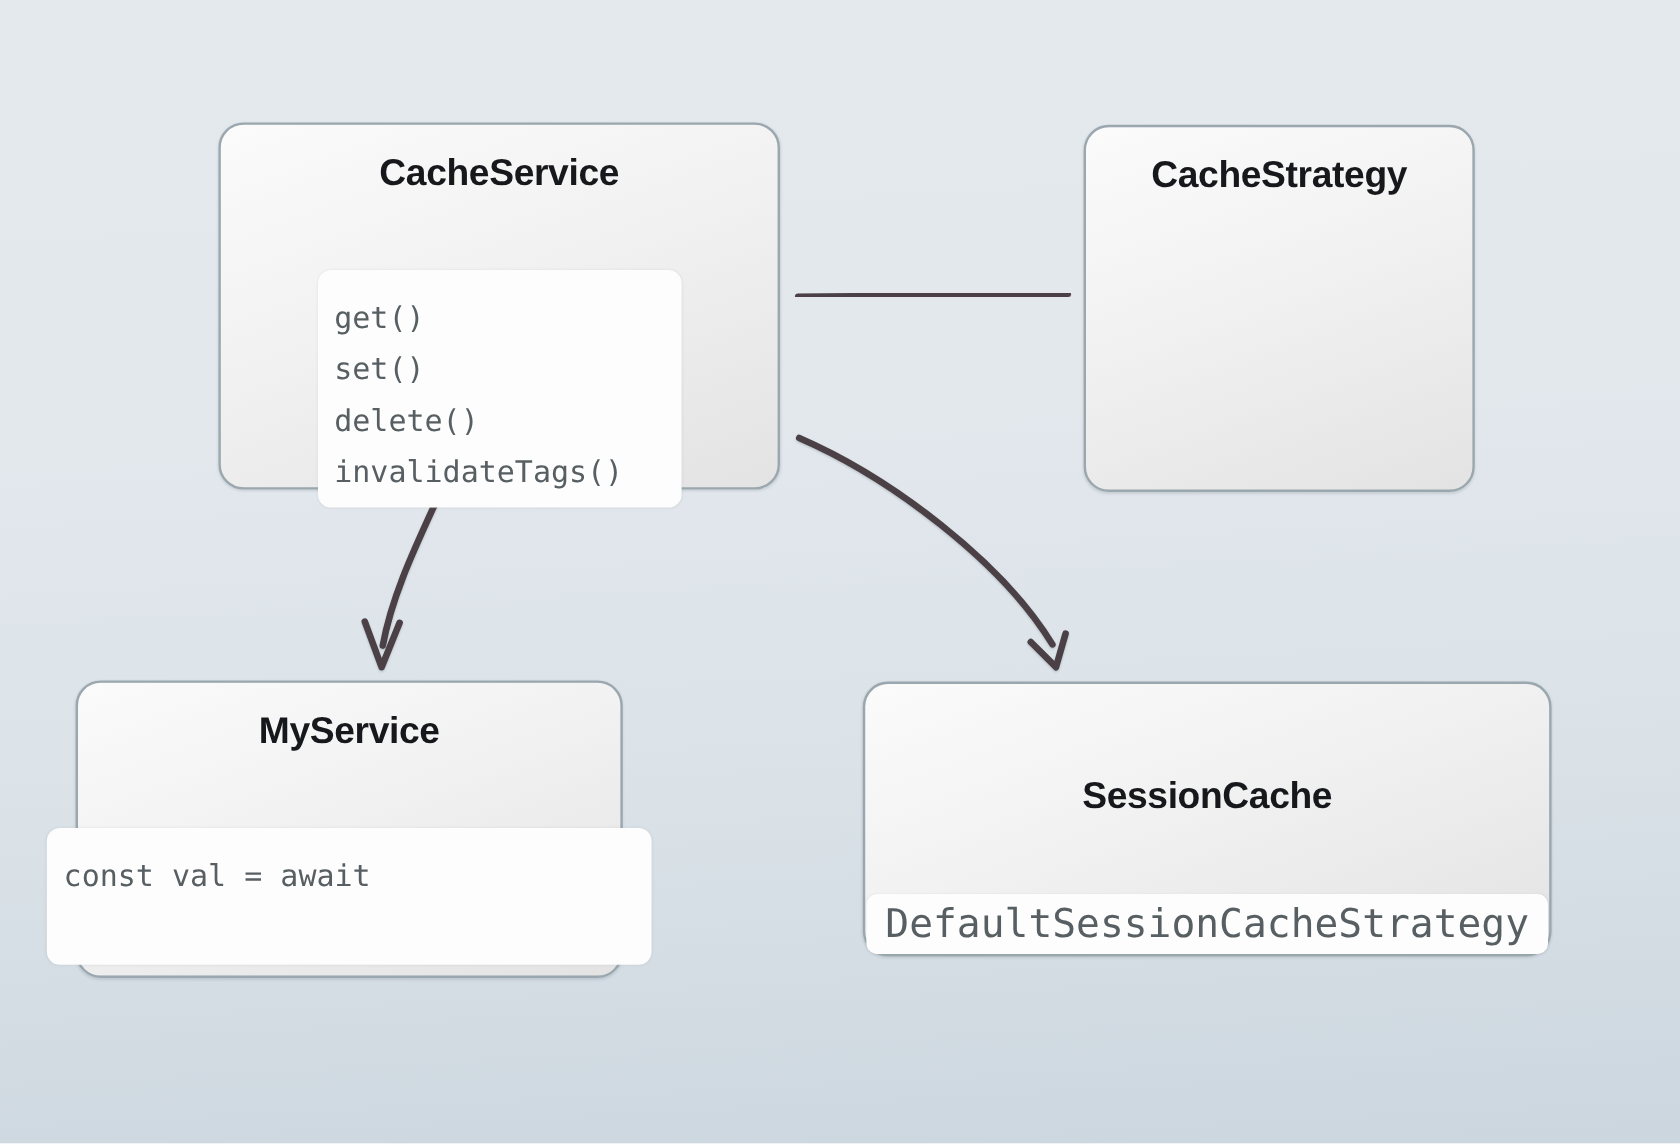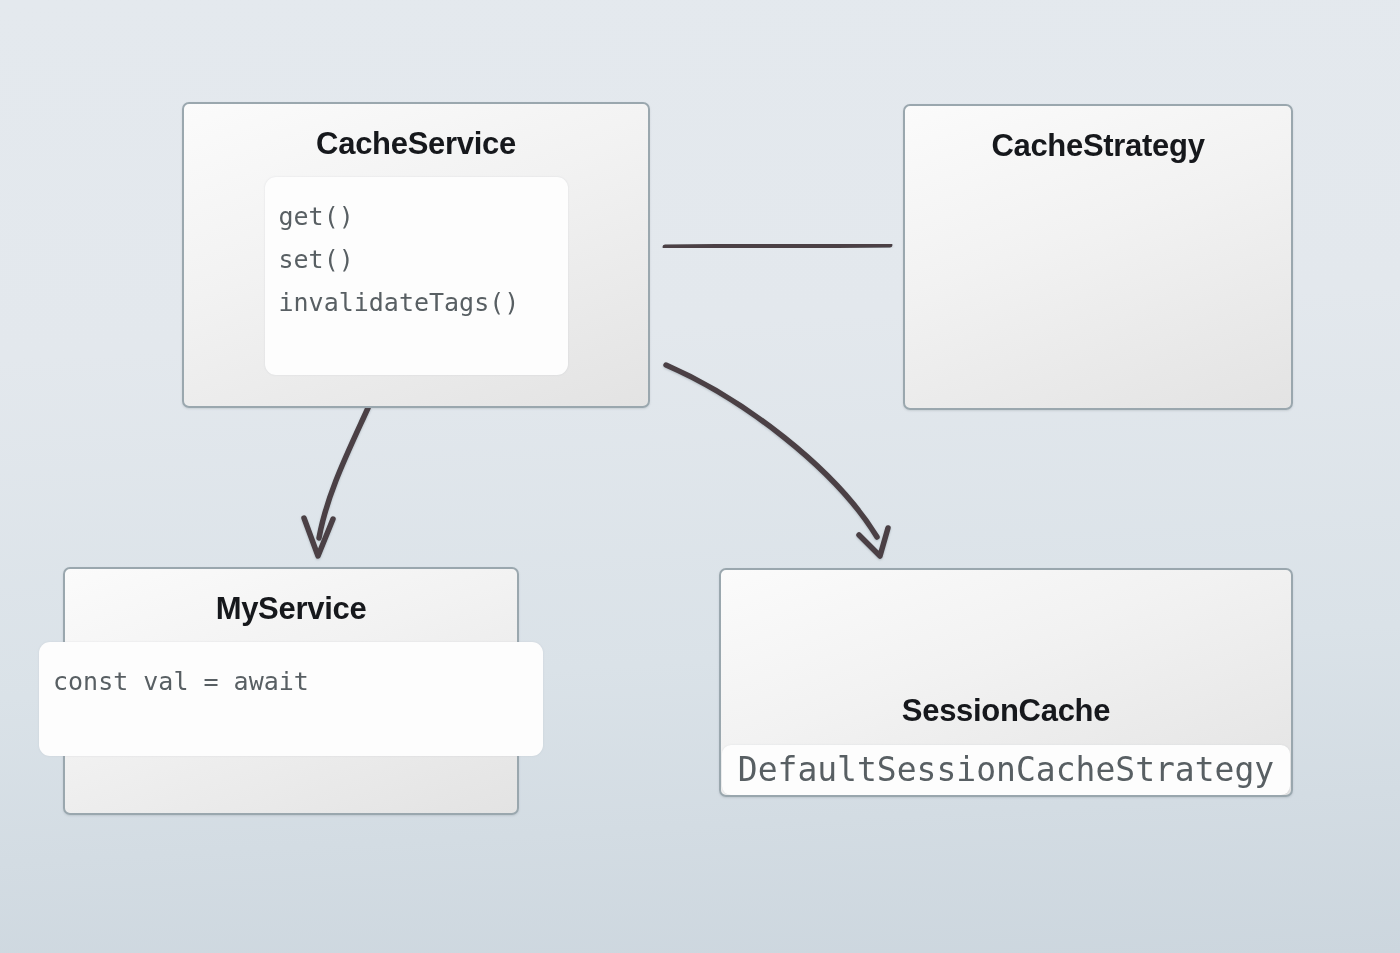--- a/index.html
+++ b/index.html
@@ -28,26 +28,27 @@
     width: 1400px;
     height: 953px;
     pointer-events: none;
   }
 
   
   .node {
     position: absolute;
     box-sizing: border-box;
     border: 2px solid #9aa7ae;
-    border-radius: 7px;
+    border-radius: 21px;
     background: linear-gradient(160deg, #fbfbfb 0%, #f2f2f2 42%, #e3e3e3 100%);
     box-shadow: 0 1px 2px rgba(90,100,110,0.18);
     display: flex;
     flex-direction: column;
     align-items: center;
+    gap: 48px;
   }
 
   .node-title {
     font-family: "Liberation Sans", sans-serif;
     font-weight: bold;
     font-size: 31px;
     letter-spacing: -0.3px;
     color: #16181c;
     text-align: center;
     width: 100%;
@@ -94,21 +95,21 @@
   }
   #node-cache-service .code-line {
     font-size: 25px;
     line-height: 43px;
   }
 
   
   #node-cache-strategy {
     left: 903px;
     top: 104px;
-    width: 390px;
+    width: 326px;
     height: 306px;
     align-items: center;
   }
   #node-cache-strategy .node-title { margin-top: 22px; }
   #node-cache-strategy .chips {
     margin-top: 14px;
     display: flex;
     flex-direction: column;
     align-items: center;
     gap: 14px;
@@ -180,20 +181,21 @@
 
     <path d="M 666 365 C 742 398, 835 468, 877 537" fill="none" stroke="#4b4044" stroke-width="5.5" stroke-linecap="round" filter="url(#softshadow)"></path>
     <path d="M 859 535 L 880 556 L 888 528" fill="none" stroke="#4b4044" stroke-width="5.5" stroke-linecap="round" stroke-linejoin="round" filter="url(#softshadow)"></path>
   </svg>
 
   <div class="node" id="node-cache-service">
     <div class="node-title">CacheService</div>
     <div class="code-panel">
       <div class="code-line">get()</div>
       <div class="code-line">set()</div>
+      <div class="code-line">delete()</div>
       <div class="code-line">invalidateTags()</div>
     </div>
   </div>
 
   <div class="node" id="node-cache-strategy">
     <div class="node-title">CacheStrategy</div>
   </div>
 
   <div class="node" id="node-my-service">
     <div class="node-title">MyService</div>

